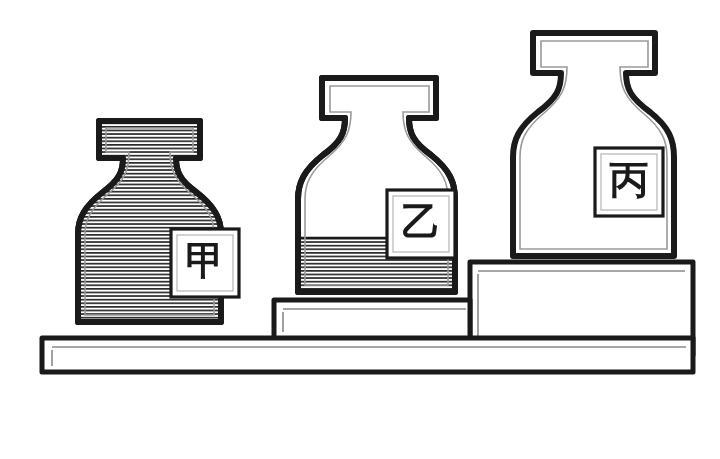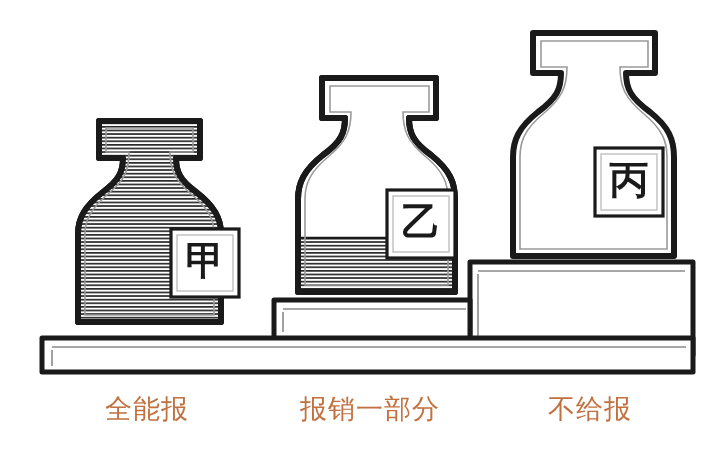--- a/index.html
+++ b/index.html
@@ -177,19 +177,14 @@
                C562,98 567,87 567,67
                L541,67 Z" fill="none" stroke="#9a9a9a" stroke-width="1.6"></path>
 
       <rect x="595" y="148" width="68" height="68" fill="#ffffff" stroke="#1a1a1a" stroke-width="3.2"></rect>
       <rect x="601" y="154" width="56" height="56" fill="none" stroke="#b5b5b5" stroke-width="1.2"></rect>
       <text x="629" y="193" text-anchor="middle" font-family="Liberation Sans, DejaVu Sans, sans-serif" font-size="39" font-weight="bold" fill="#1a1a1a">丙</text>
     </g>
 
   </svg>
 
-  <div class="caption-row">
-    <div class="caption cap-1">全能报</div>
-    <div class="caption cap-2">报销一部分</div>
-    <div class="caption cap-3">不给报</div>
-  </div>
 
 </div>
 
 </body></html>

